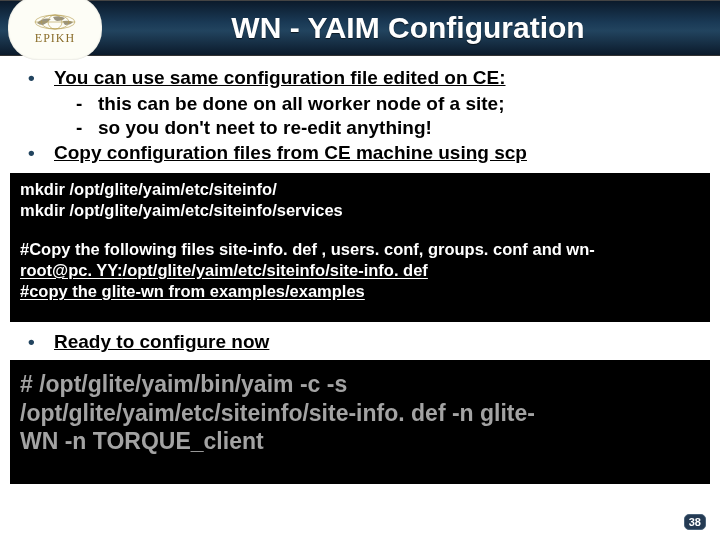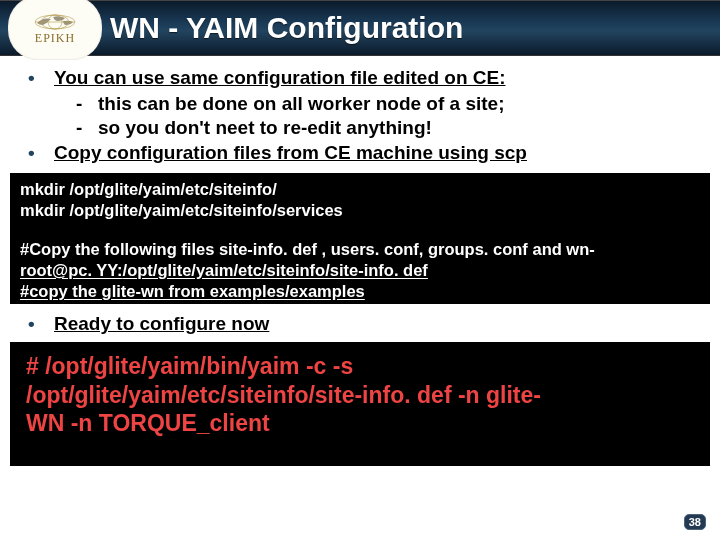--- a/index.html
+++ b/index.html
@@ -17,38 +17,38 @@
   .logo {
     width: 94px; height: 64px; background: #fdfdf6; border-radius: 30px;
     margin: 2px 8px; display: flex; align-items: center; justify-content: center;
     flex-direction: column; box-shadow: inset 0 0 2px rgba(0,0,0,0.2);
     overflow: hidden;
   }
   .logo-globe { position: relative; width: 44px; height: 20px; }
   .logo-globe svg { display: block; }
   .logo-brand { font-size: 12px; color: #8a6d2a; letter-spacing: 1px; font-weight: 500; font-family: Georgia, serif; }
   .title {
-    flex: 1; text-align: left; color: #fff; font-size: 30px; font-weight: bold;
+    flex: 1; text-align: center; color: #fff; font-size: 30px; font-weight: bold;
     padding-right: 14px; text-shadow: 0 1px 1px rgba(0,0,0,0.6);
   }
   .body { flex: 1; padding: 6px 0 0 0; position: relative; }
   .bullets { padding: 4px 18px 2px 28px; font-size: 19px; font-weight: bold; color: #000; line-height: 1.3; }
   .b1 { display: flex; gap: 10px; margin-bottom: 1px; }
   .b1 .dot { color: #22445f; font-size: 19px; line-height: 1.3; width: 16px; }
   .b1 .txt { flex: 1; text-decoration: underline; }
   .sub { margin-left: 48px; display: flex; gap: 10px; }
   .sub .dash { width: 12px; }
   .code1 {
-    margin: 4px 10px 2px 10px; background: #000; color: #fff; padding: 6px 10px 2px 10px;
+    margin: 4px 10px 2px 10px; background: #000; color: #fff; padding: 6px 10px 20px 10px;
     font-size: 16.5px; font-weight: bold; line-height: 1.28; font-family: Arial, sans-serif;
   }
   .code1 a, .code1 .u { color: #fff; text-decoration: underline; text-underline-offset: 2px; }
   .code1 .blank { height: 18px; }
   .code2 {
-    margin: 2px 10px 0 10px; background: #000; color: #ef4444; padding: 10px 10px 28px 16px;
+    margin: 2px 10px 0 10px; background: #000; color: #a3a3a3; padding: 10px 10px 28px 10px;
     font-size: 23px; font-weight: bold; line-height: 1.25; font-family: Arial, sans-serif;
   }
   .pagenum {
     position: absolute; bottom: 10px; right: 14px;
     background: #243a53; color: #fff; font-size: 11px; font-weight: bold;
     padding: 1px 4px; border-radius: 5px; border: 1px solid #4a6279;
   }
 </style>
 </head>
 <body>

